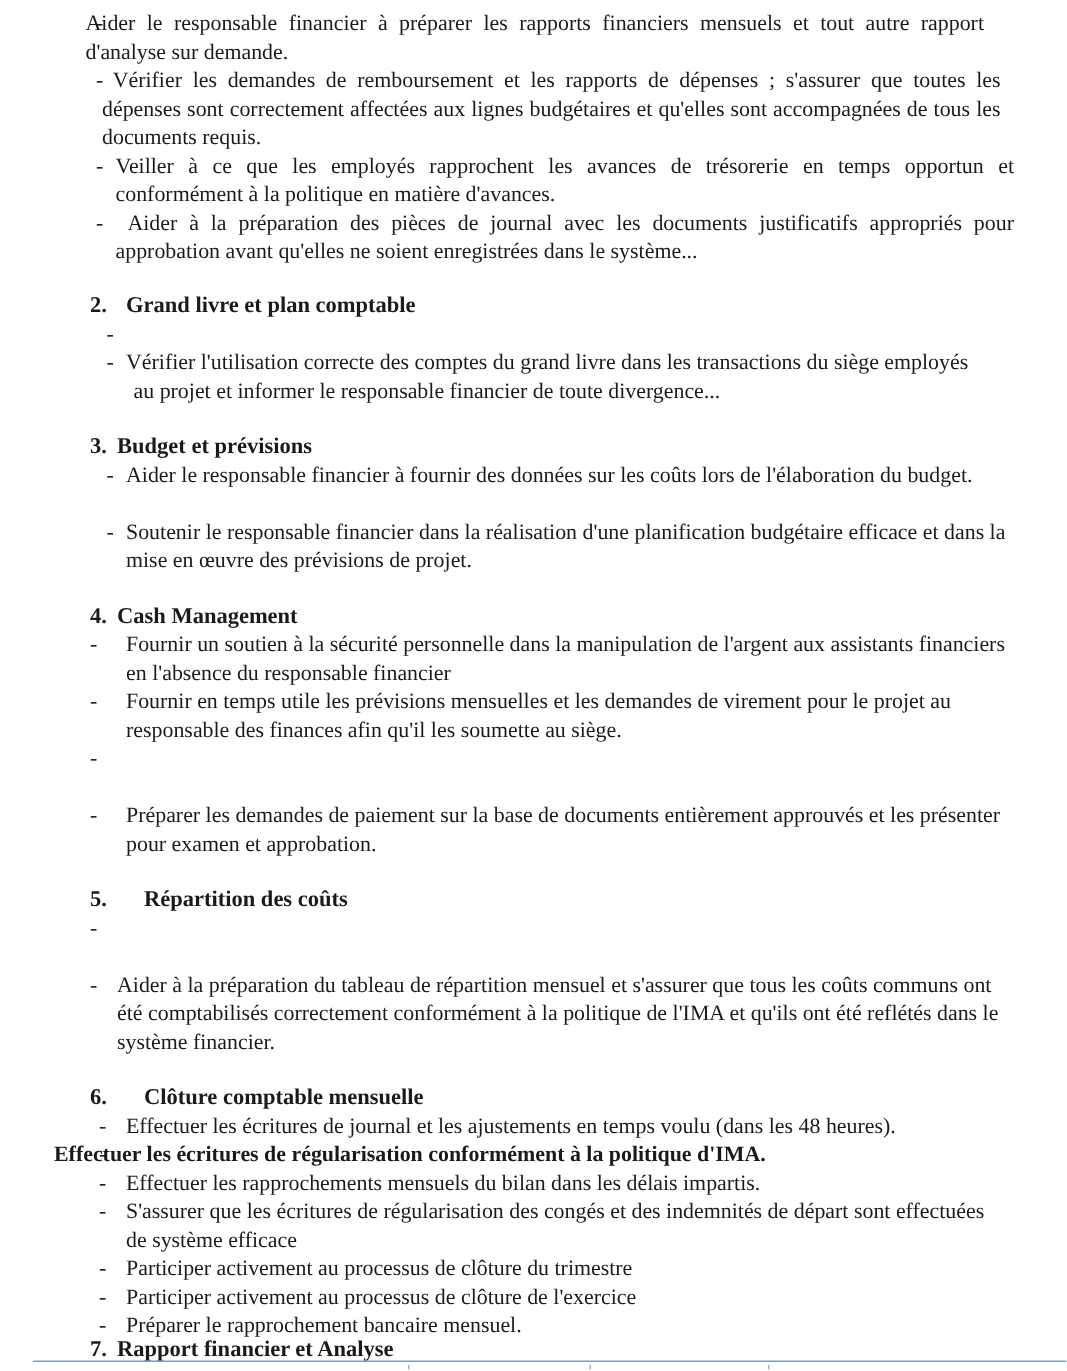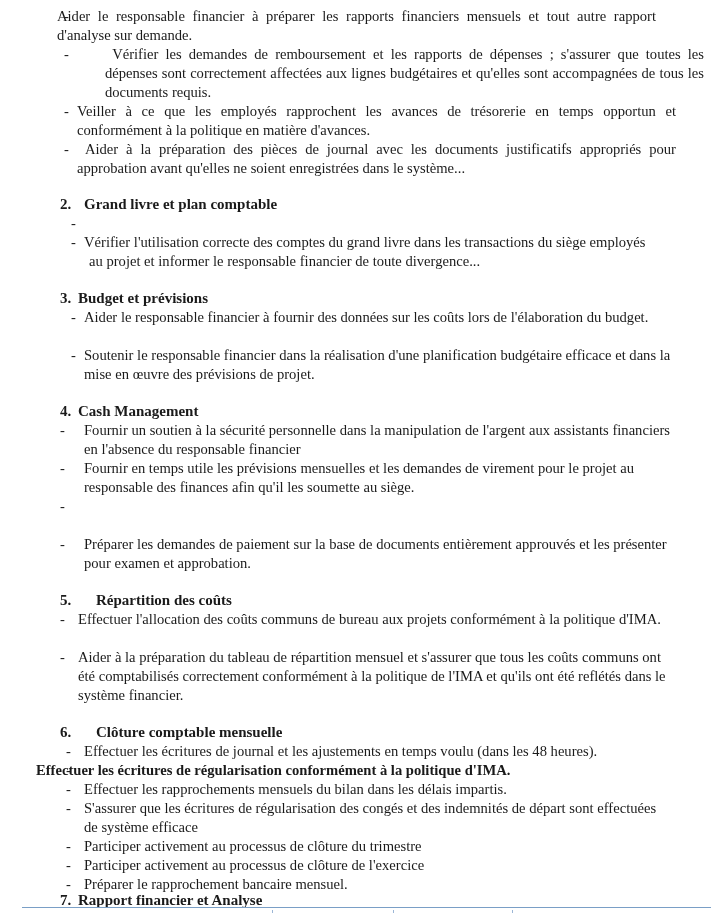--- a/index.html
+++ b/index.html
@@ -59,21 +59,21 @@
 
 <div class="page">
 
   <div class="section justify" style="top:7px;">
     <div class="item" style="height:38px;">
       <span class="dash" style="left:64px;">-</span>
       <span class="text" style="margin-left:57px;width:599px;">Aider le responsable financier à préparer les rapports financiers mensuels et tout autre rapport d'analyse sur demande.</span>
     </div>
     <div class="item" style="height:57px;">
       <span class="dash" style="left:64px;">-</span>
-      <span class="text" style="margin-left:105px;width:599px;white-space:pre-wrap;"> Vérifier les demandes de remboursement et les rapports de dépenses ; s'assurer que toutes les dépenses sont correctement affectées aux lignes budgétaires et qu'elles sont accompagnées de tous les documents requis.</span>
+      <span class="text" style="margin-left:68px;width:599px;white-space:pre-wrap;"> Vérifier les demandes de remboursement et les rapports de dépenses ; s'assurer que toutes les dépenses sont correctement affectées aux lignes budgétaires et qu'elles sont accompagnées de tous les documents requis.</span>
     </div>
     <div class="item" style="height:38px;">
       <span class="dash" style="left:64px;">-</span>
       <span class="text" style="margin-left:77px;width:599px;">Veiller à ce que les employés rapprochent les avances de trésorerie en temps opportun et conformément à la politique en matière d'avances.</span>
     </div>
     <div class="item" style="height:38px;">
       <span class="dash" style="left:64px;">-</span>
       <span class="text" style="margin-left:77px;width:599px;white-space:pre-wrap;"> Aider à la préparation des pièces de journal avec les documents justificatifs appropriés pour approbation avant qu'elles ne soient enregistrées dans le système...</span>
     </div>
   </div>
@@ -130,21 +130,20 @@
     </div>
   </div>
 
   <div class="section" style="top:591px;">
     <div class="heading">
       <span class="num" style="left:60px;">5.</span>
       <span class="title" style="left:96px;">Répartition des coûts</span>
     </div>
     <div class="item" style="height:38px;">
       <span class="dash" style="left:60px;">-</span>
-      <span class="text" style="margin-left:78px;width:590px;">Effectuer l'allocation des coûts communs de bureau aux projets conformément à la politique d'IMA.</span>
     </div>
     <div class="item" style="height:57px;">
       <span class="dash" style="left:60px;">-</span>
       <span class="text" style="margin-left:78px;width:590px;">Aider à la préparation du tableau de répartition mensuel et s'assurer que tous les coûts communs ont été comptabilisés correctement conformément à la politique de l'IMA et qu'ils ont été reflétés dans le système financier.</span>
     </div>
   </div>
 
   <div class="section" style="top:723px;">
     <div class="heading">
       <span class="num" style="left:60px;">6.</span>

